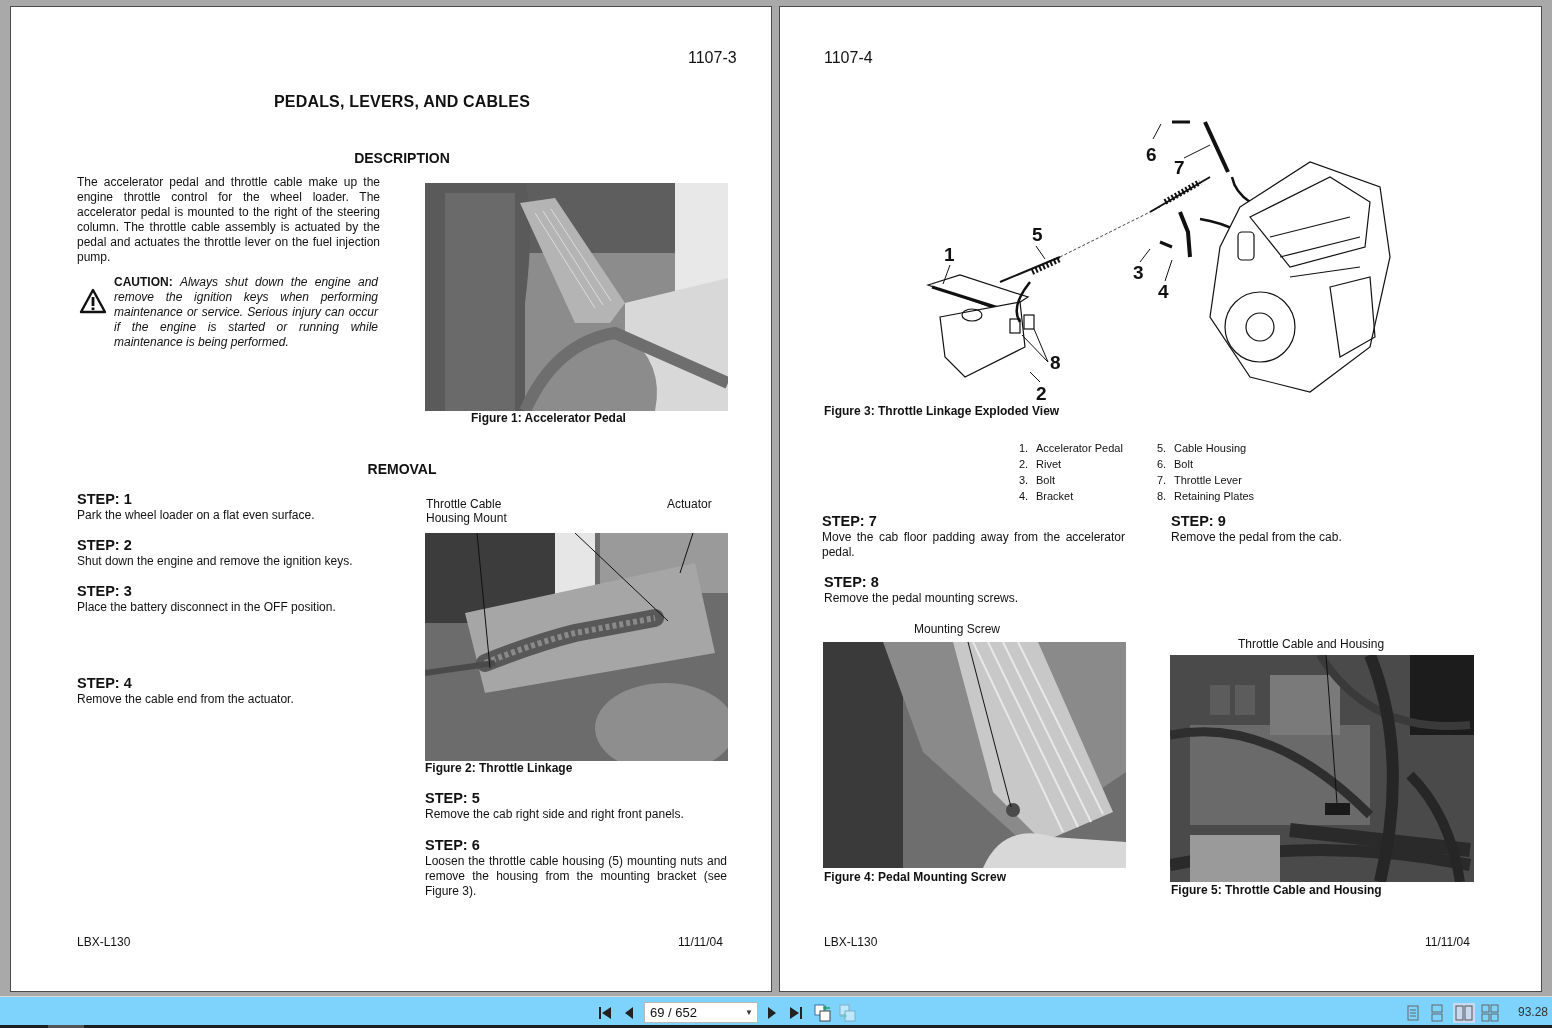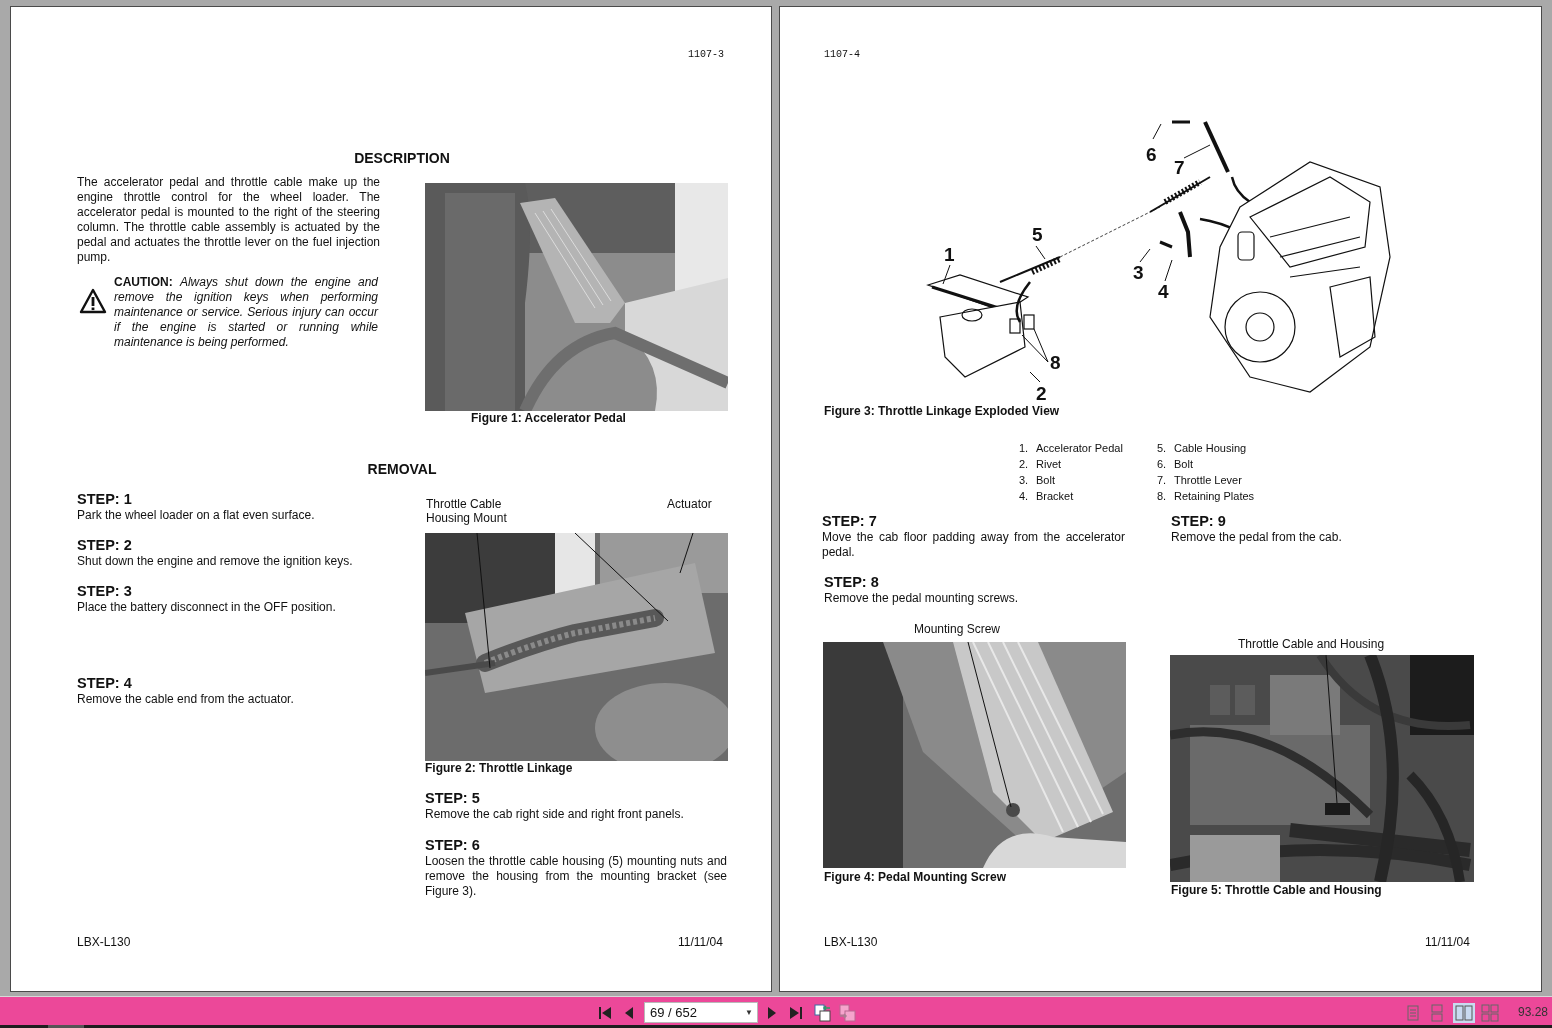--- a/index.html
+++ b/index.html
@@ -3,51 +3,52 @@
 <meta charset="utf-8">
 <style>
   * { box-sizing: border-box; margin: 0; padding: 0; }
   html, body { width: 1552px; height: 1028px; overflow: hidden; }
   body { background: #a9a9a9; font-family: "Liberation Sans", sans-serif; color: #111; position: relative; }
   .viewer { position: absolute; left: 0; top: 0; width: 1552px; height: 996px; background: #a9a9a9; }
   .page { position: absolute; top: 6px; height: 986px; background: #fff; border: 1px solid #4a4a4a; }
   .page.left { left: 10px; width: 762px; }
   .page.right { left: 779px; width: 763px; }
   .abs { position: absolute; }
-  .pnum { font-size: 10px; font-family: Liberation Mono, monospace; }
+  .pnum { font-size: 16px; }
   .title { font-weight: bold; font-size: 16px; text-align: center; letter-spacing: 0.2px; }
   .sect { font-weight: bold; font-size: 14px; text-align: center; }
   .body { font-size: 12px; line-height: 15px; text-align: justify; }
   .step-h { font-weight: bold; font-size: 14.5px; line-height: 17px; }
   .step-t { font-size: 12px; line-height: 15px; text-align: justify; }
   .cap { font-weight: bold; font-size: 12px; }
   .lbl { font-size: 12px; line-height: 14px; }
   .footer { font-size: 12px; }
   .photo { position: absolute; overflow: hidden; }
   .caution-icon { position: absolute; }
   .legend { font-size: 11px; line-height: 16px; }
   .legend li { list-style: none; display: flex; }
   .legend .n { width: 17px; display: inline-block; }
   
-  .toolbar { position: absolute; left: 0; top: 996px; width: 1552px; height: 32px; background: #ec4899; border-top: 1px solid #d8d8d8; }
+  .toolbar { position: absolute; left: 0; top: 996px; width: 1552px; height: 32px; background: #7dd3fc; border-top: 1px solid #d8d8d8; }
   .toolbar .darkstrip { position: absolute; left: 0; bottom: 0; width: 1552px; height: 3px; background: #1e1e1e; }
   .toolbar .darkstrip .seg { position: absolute; left: 48px; width: 36px; height: 3px; background: #555; }
   .tb-btn { position: absolute; top: 6px; height: 20px; display: flex; align-items: center; justify-content: center; cursor: pointer; }
   .page-select { position: absolute; left: 644px; top: 5px; width: 114px; height: 21px; background: #fff; border: 1px solid #b9b9b9; font-size: 13px; padding-left: 5px; line-height: 19px; color: #111; }
   .page-select .caret { position: absolute; right: 4px; top: 0; font-size: 8px; color: #333; }
   .zoomval { position: absolute; left: 1518px; top: 8px; font-size: 12px; color: #333; }
   .view-active { background: #c9daf0; }
 </style>
 </head>
 <body>
 
 <div class="viewer">
 
   <div class="page left">
     <div class="abs pnum" style="left:677px; top:42px;">1107-3</div>
+    <div class="abs title" style="left:0; width:782px; top:86px;">PEDALS, LEVERS, AND CABLES</div>
     <div class="abs body" style="left:66px; top:168px; width:303px;">The accelerator pedal and throttle cable make up the engine throttle control for the wheel loader. The accelerator pedal is mounted to the right of the steering column. The throttle cable assembly is actuated by the pedal and actuates the throttle lever on the fuel injection pump.</div>
     <div class="abs sect" style="left:0; width:782px; top:143px;">DESCRIPTION</div>
 
     <div class="caution-icon" style="left:68px; top:281px;">
       <svg width="28" height="26" viewBox="0 0 28 26">
         <polygon points="14,2 26,24 2,24" fill="none" stroke="#111" stroke-width="2.4" stroke-linejoin="round"></polygon>
         <rect x="12.6" y="9" width="2.8" height="9" fill="#111"></rect>
         <rect x="12.6" y="19.5" width="2.8" height="2.6" fill="#111"></rect>
       </svg>
     </div>

